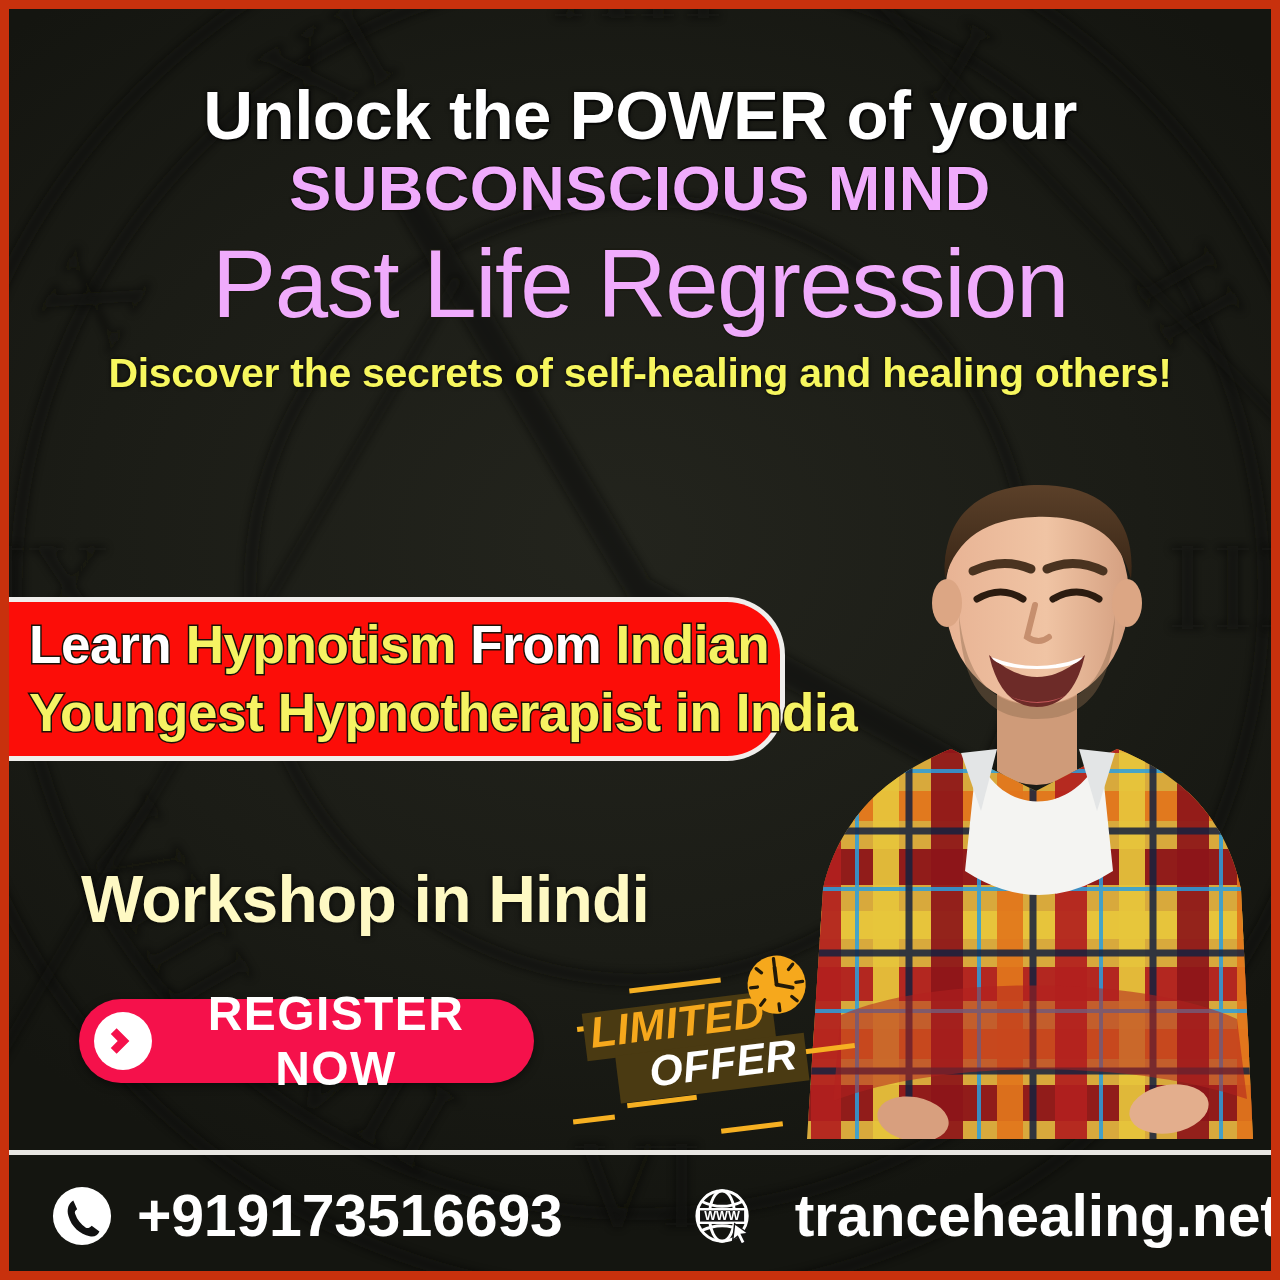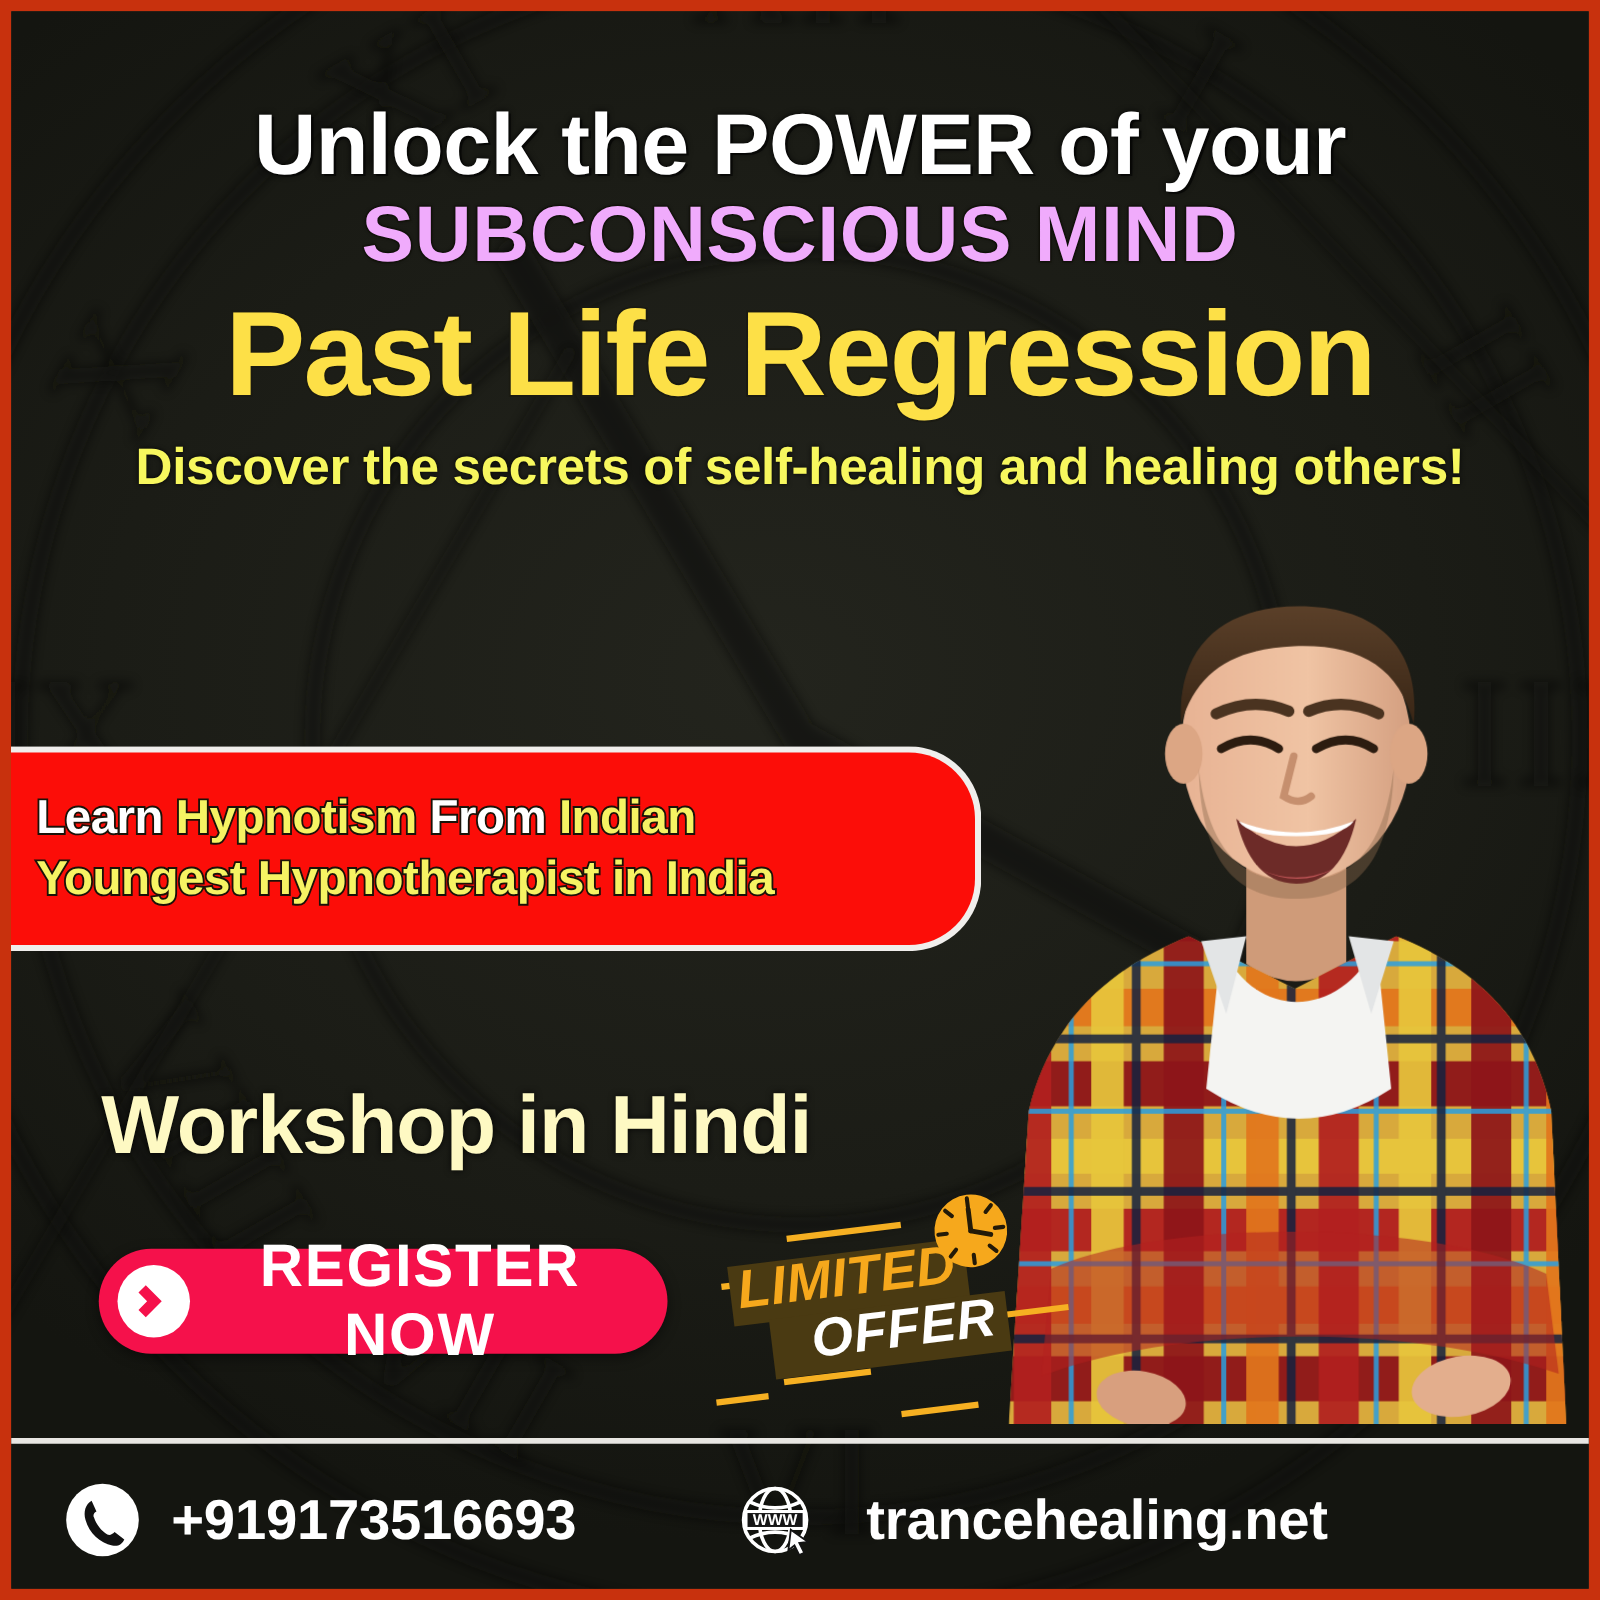--- a/index.html
+++ b/index.html
@@ -74,22 +74,22 @@
     color: #f0abfc;
     letter-spacing: 0.5px;
     line-height: 1.08;
     -webkit-text-stroke: 2.5px #18180f;
     paint-order: stroke fill;
     text-shadow: 0 0 3px rgba(0,0,0,.8);
   }
   .h-plr {
     margin-top: 12px;
     font-size: 96px;
-    font-weight: bold;
-    color: #fde047;
+    font-weight: normal;
+    color: #f0abfc;
     letter-spacing: -1.5px;
     line-height: 1.05;
     -webkit-text-stroke: 3px #1a1a12;
     paint-order: stroke fill;
   }
   .h-tag {
     margin-top: 16px;
     font-size: 41px;
     font-weight: bold;
     color: #f7f75e;
@@ -110,21 +110,21 @@
     border-top-right-radius: 58px;
     border-bottom-right-radius: 58px;
     box-sizing: border-box;
     display: flex;
     flex-direction: column;
     justify-content: center;
     padding-left: 34px;
     z-index: 7;
   }
   .rb-line {
-    font-size: 38px;
+    font-size: 53px;
     font-weight: bold;
     line-height: 1.28;
     color: #ffffff;
     letter-spacing: -0.4px;
     -webkit-text-stroke: 3px #1a1208;
     paint-order: stroke fill;
     white-space: nowrap;
   }
   .rb-line .hl { color: #f6f363; }
   .rb-line.l2 { color: #f6f363; }
@@ -262,21 +262,21 @@
   .f-item { display: flex; align-items: center; }
   .f-phone { margin-left: 42px; }
   .f-web   { margin-left: 130px; gap: 16px; }
   .f-icon {
     width: 62px; height: 62px;
     flex: 0 0 auto;
   }
   .f-icon svg { width: 100%; height: 100%; display: block; }
   .f-text {
     margin-left: 24px;
-    font-size: 45px;
+    font-size: 59px;
     font-weight: bold;
     color: #ffffff;
     letter-spacing: -0.2px;
     white-space: nowrap;
   }
 </style>
 </head>
 <body>
 
 <div class="poster">

